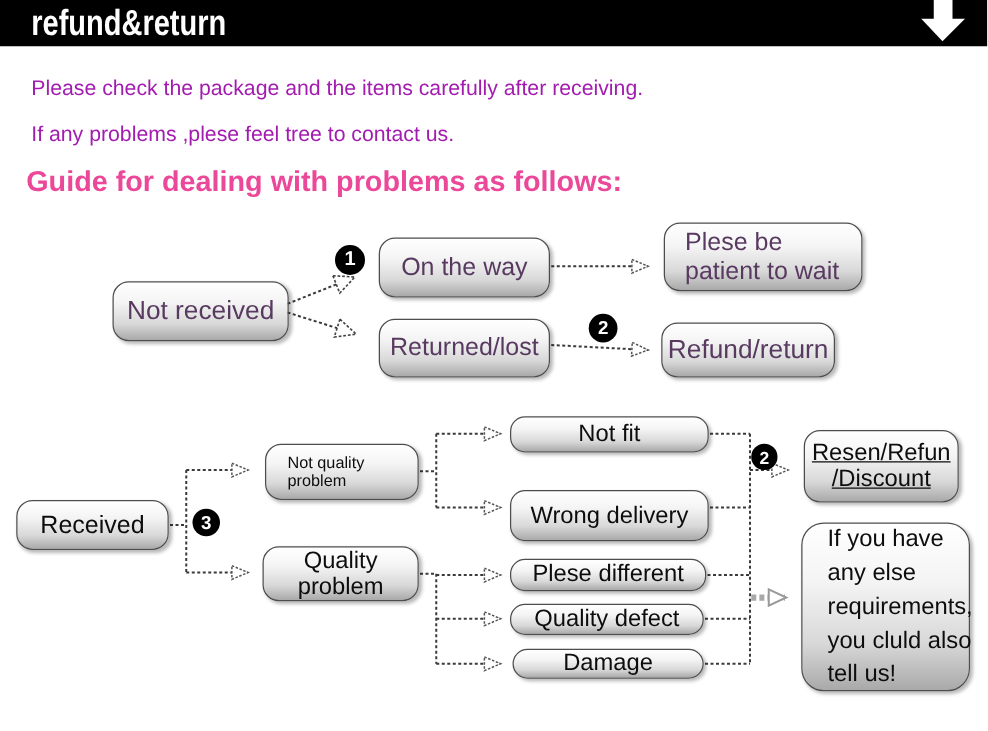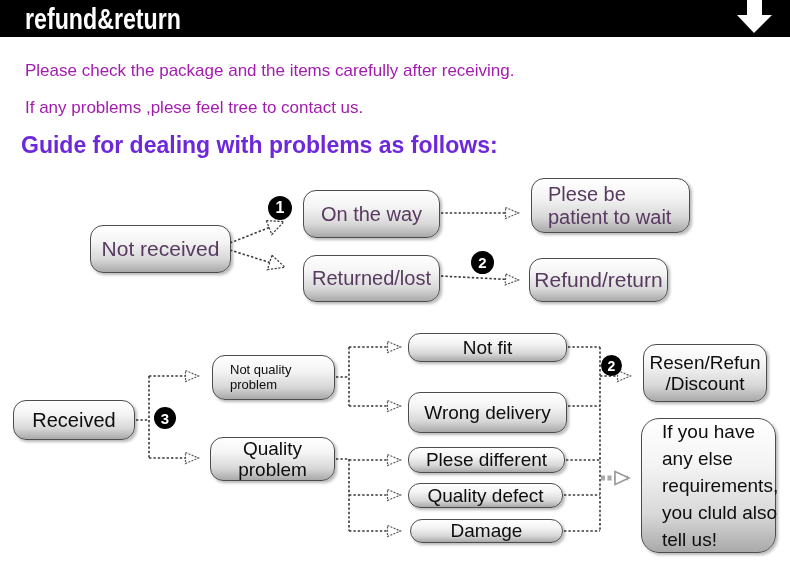--- a/index.html
+++ b/index.html
@@ -6,21 +6,21 @@
   #page{position:relative;width:790px;height:585px;background:#ffffff;overflow:hidden;
         font-family:"Liberation Sans","DejaVu Sans",sans-serif;}
   
   #banner{position:absolute;left:0;top:0;width:790px;height:37px;background:#000;}
   #banner-title{position:absolute;left:25px;top:3px;color:#fff;font-size:29px;font-weight:bold;
         transform:scaleX(.8);transform-origin:left center;letter-spacing:0px;white-space:nowrap;}
   #banner-arrow{position:absolute;left:736px;top:0;}
   
   .intro-line{position:absolute;left:25px;color:#a21caf;font-size:17px;white-space:nowrap;}
   #intro1{top:61px;} #intro2{top:98px;}
-  #guide-heading{position:absolute;left:21px;top:132px;color:#6d28d9;font-size:23px;font-weight:bold;white-space:nowrap;}
+  #guide-heading{position:absolute;left:21px;top:132px;color:#ec4899;font-size:23px;font-weight:bold;white-space:nowrap;}
   
   .node{position:absolute;box-sizing:border-box;border:1px solid #4d4d4d;border-radius:13px;
         background:linear-gradient(180deg,#ffffff 0%,#f4f4f4 35%,#d8d8d8 72%,#a9a9a9 100%);
         box-shadow:2px 2px 3px rgba(0,0,0,.28);
         display:flex;align-items:center;justify-content:center;text-align:center;}
   .node-text{white-space:pre-line;line-height:1.12;}
   .node.left{justify-content:flex-start;text-align:left;}
   .f1 .node-text{color:#583a60;}
   .f2 .node-text{color:#0d0d0d;}
   
@@ -139,21 +139,21 @@
   <div class="node f2" style="left:408px;top:447px;width:157px;height:26px;border-radius:12px;">
     <span class="node-text" style="font-size:19px;">Plese different</span>
   </div>
   <div class="node f2" style="left:408px;top:483px;width:155px;height:25px;border-radius:12px;">
     <span class="node-text" style="font-size:19px;">Quality defect</span>
   </div>
   <div class="node f2" style="left:410px;top:519px;width:153px;height:24px;border-radius:12px;">
     <span class="node-text" style="font-size:19px;">Damage</span>
   </div>
   <div class="node f2" style="left:643px;top:344px;width:124px;height:58px;">
-    <span class="node-text" style="font-size:19px;">Resen/Refun
+    <span class="node-text" style="font-size:19px;text-decoration:underline;">Resen/Refun
 /Discount</span>
   </div>
   <div class="node f2 left" style="left:641px;top:418px;width:135px;height:135px;padding-left:20px;border-radius:18px;">
     <span class="node-text" style="font-size:19px;line-height:27px;">If you have
 any else
 requirements,
 you cluld also
 tell us!</span>
   </div>
 

